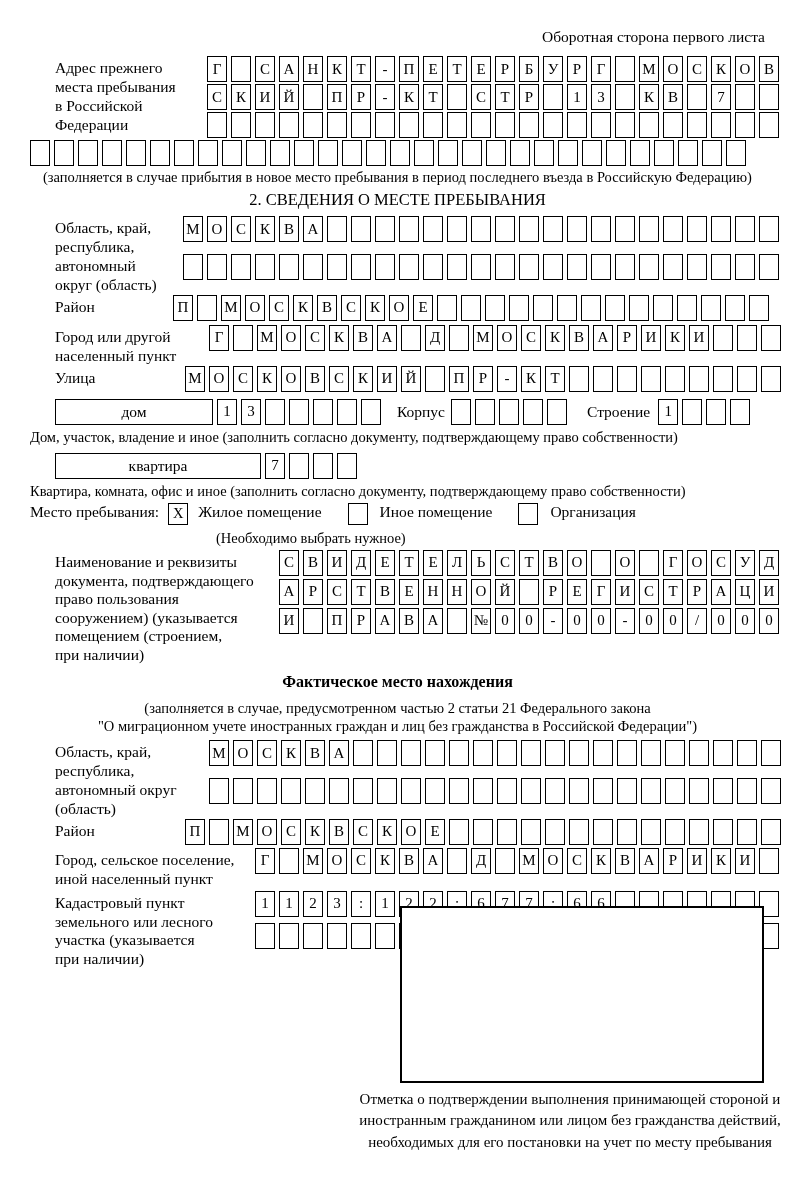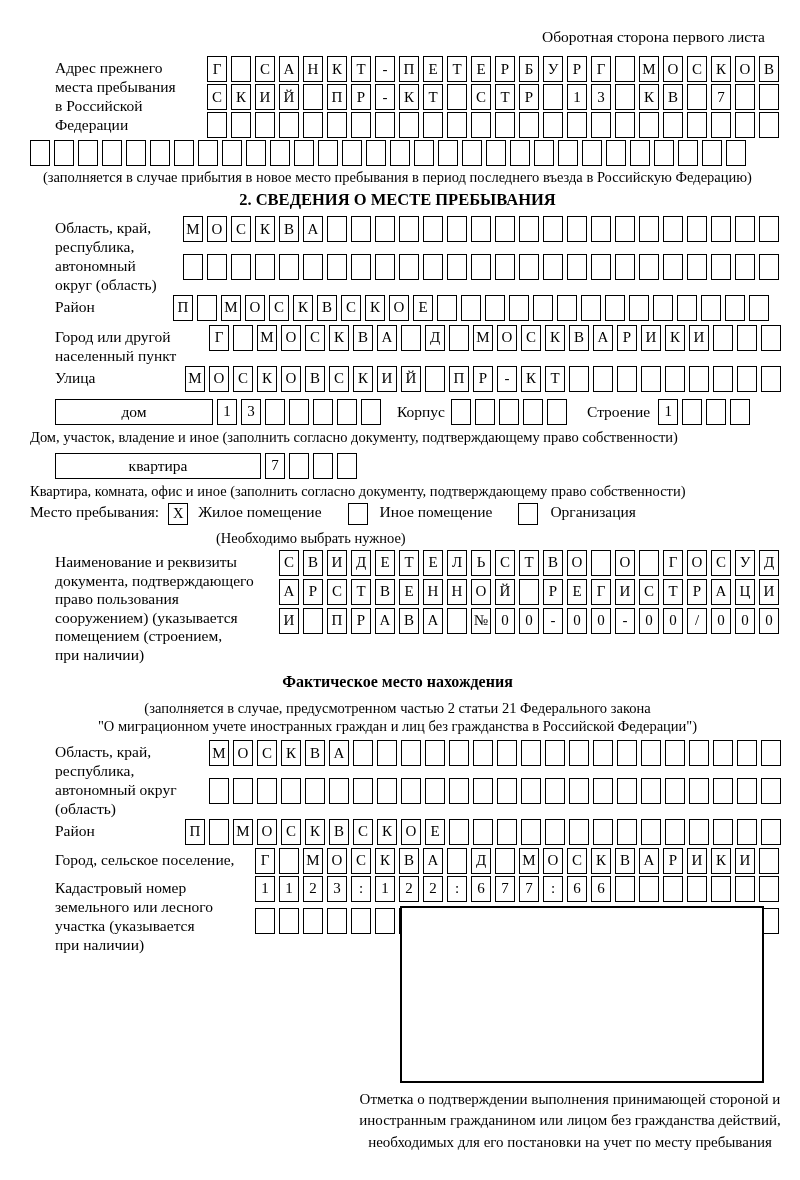--- a/index.html
+++ b/index.html
@@ -23,21 +23,21 @@
     box-sizing:border-box;flex:0 0 auto;
     width:20px;height:26px;border:1.6px solid #000;margin-right:4px;
     display:flex;align-items:center;justify-content:center;
     font-size:15px;line-height:1;
   }
   .mb2{margin-bottom:2px}.mb3{margin-bottom:3px}.mb4{margin-bottom:4px}
   .mb6{margin-bottom:6px}.mb7{margin-bottom:7px}.mb12{margin-bottom:12px}
 
   .note{font-size:14.5px;line-height:1.25;}
   .center{text-align:center;}
-  .sect-title{font-weight:bold;font-size:16.5px;text-align:center;margin:4px 0 6px 0;}
+  .sect-title{font-weight:normal;font-size:16.5px;text-align:center;margin:4px 0 6px 0;}
 
   .label-box{
     box-sizing:border-box;height:26px;border:1.6px solid #000;margin-right:4px;
     display:flex;align-items:center;justify-content:center;font-size:15.5px;flex:0 0 auto;
   }
   .bw170{width:158px}.bw206{width:206px}
   .inline-label{font-size:15.5px;line-height:26px;flex:0 0 auto;}
   .pad-korpus{padding:0 6px 0 12px;}
   .pad-stroenie{padding:0 8px 0 16px;}
 
@@ -583,20 +583,21 @@
         <span class="cell"></span>
         <span class="cell"></span>
         <span class="cell"></span>
         <span class="cell"></span>
       </div>
   </div>
 
   <div class="frow mb2">
     <div class="rlabel lw200">
       <div>Город, сельское поселение,</div>
+      <div>иной населенный пункт</div>
     </div>
     <div class="cells">
         <span class="cell">Г</span>
         <span class="cell"></span>
         <span class="cell">М</span>
         <span class="cell">О</span>
         <span class="cell">С</span>
         <span class="cell">К</span>
         <span class="cell">В</span>
         <span class="cell">А</span>
@@ -612,21 +613,21 @@
         <span class="cell">Р</span>
         <span class="cell">И</span>
         <span class="cell">К</span>
         <span class="cell">И</span>
         <span class="cell"></span>
       </div>
   </div>
 
   <div class="frow">
     <div class="rlabel lw200">
-      <div>Кадастровый номер</div>
+      <div>Кадастровый пункт</div>
       <div>земельного или лесного</div>
       <div>участка (указывается</div>
       <div>при наличии)</div>
     </div>
     <div class="rows">
       <div class="cells mb6">
           <span class="cell">1</span>
           <span class="cell">1</span>
           <span class="cell">2</span>
           <span class="cell">3</span>

